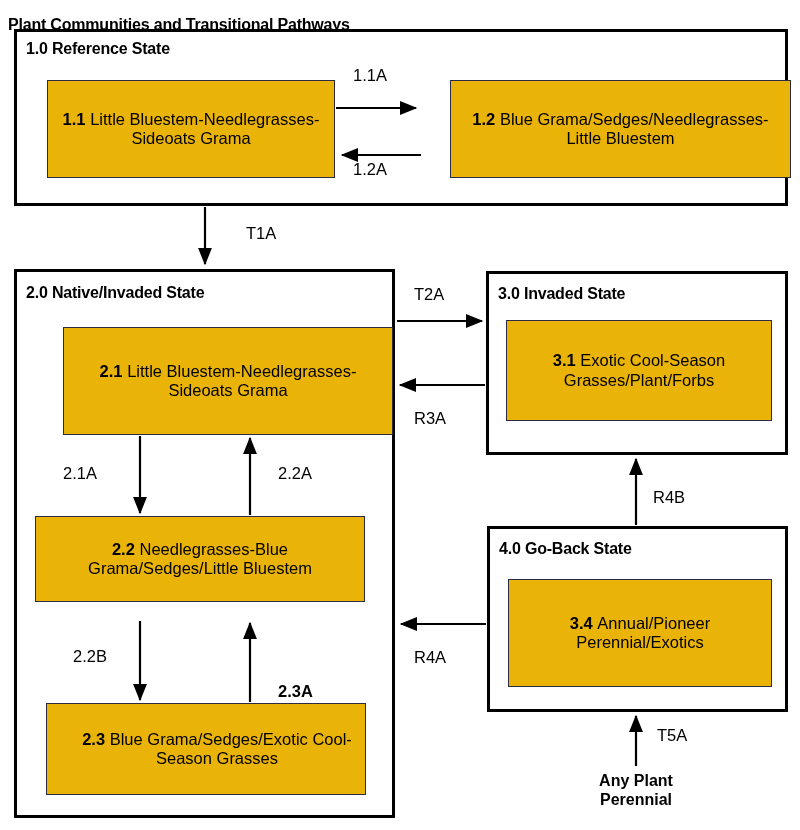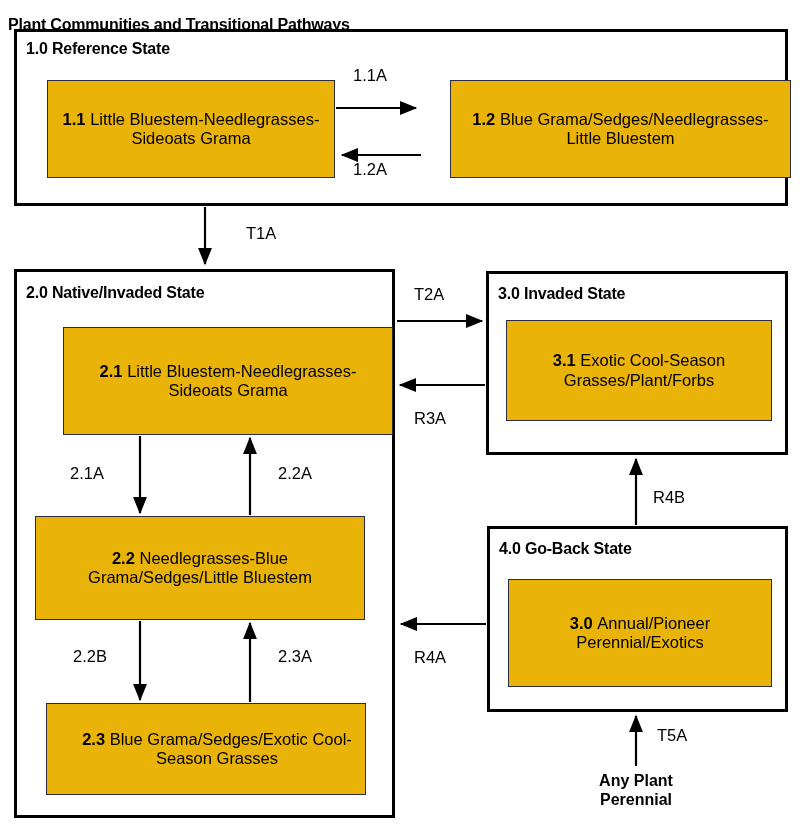--- a/index.html
+++ b/index.html
@@ -81,59 +81,59 @@
   <div class="state-box" style="left:14px;top:269px;width:381px;height:549px;"></div>
   <div class="state-title" style="left:26px;top:284px;">2.0 Native/Invaded State</div>
 
   <div class="comm-box" style="left:35px;top:327px;width:330px;height:108px;margin-left:28px;">
     <div>
       <span class="num">2.1 </span>
       <span>Little Bluestem-Needlegrasses-Sideoats Grama</span>
     </div>
   </div>
 
-  <div class="comm-box" style="left:35px;top:516px;width:330px;height:104px;">
+  <div class="comm-box" style="left:35px;top:516px;width:330px;height:86px;">
     <div>
       <span class="num">2.2 </span>
       <span>Needlegrasses-Blue Grama/Sedges/Little Bluestem</span>
     </div>
   </div>
 
   <div class="comm-box" style="left:46px;top:703px;width:320px;height:92px;padding-left:26px;">
     <div>
       <span class="num">2.3 </span>
       <span>Blue Grama/Sedges/Exotic Cool-Season Grasses</span>
     </div>
   </div>
 
-  <div class="plain-label" style="left:70px;top:464px;text-align:center;">2.1A</div>
+  <div class="plain-label" style="left:63px;top:464px;text-align:center;">2.1A</div>
   <div class="plain-label" style="left:278px;top:464px;">2.2A</div>
   <div class="plain-label" style="left:73px;top:647px;">2.2B</div>
-  <div class="plain-label" style="left:278px;top:647px;">2.3A</div>
+  <div class="plain-label" style="left:278px;top:682px;font-weight:bold;">2.3A</div>
 
   <div class="state-box" style="left:486px;top:271px;width:302px;height:184px;"></div>
   <div class="state-title" style="left:498px;top:285px;">3.0 Invaded State</div>
 
   <div class="comm-box" style="left:506px;top:320px;width:266px;height:101px;">
     <div>
       <span class="num">3.1 </span>
       <span>Exotic Cool-Season Grasses/Plant/Forbs</span>
     </div>
   </div>
 
   <div class="plain-label" style="left:414px;top:285px;">T2A</div>
   <div class="plain-label" style="left:414px;top:409px;">R3A</div>
   <div class="plain-label" style="left:653px;top:488px;">R4B</div>
 
   <div class="state-box" style="left:487px;top:526px;width:301px;height:186px;"></div>
   <div class="state-title" style="left:499px;top:540px;">4.0 Go-Back State</div>
 
   <div class="comm-box" style="left:508px;top:579px;width:264px;height:108px;">
     <div>
-      <span class="num">3.0 </span>
+      <span class="num">3.4 </span>
       <span>Annual/Pioneer Perennial/Exotics</span>
     </div>
   </div>
 
   <div class="plain-label" style="left:414px;top:648px;">R4A</div>
   <div class="plain-label" style="left:657px;top:726px;">T5A</div>
 
   <div class="bold-label" style="left:546px;top:771px;width:180px;">
     <span>Any Plant</span><br>
     <span>Perennial</span>

